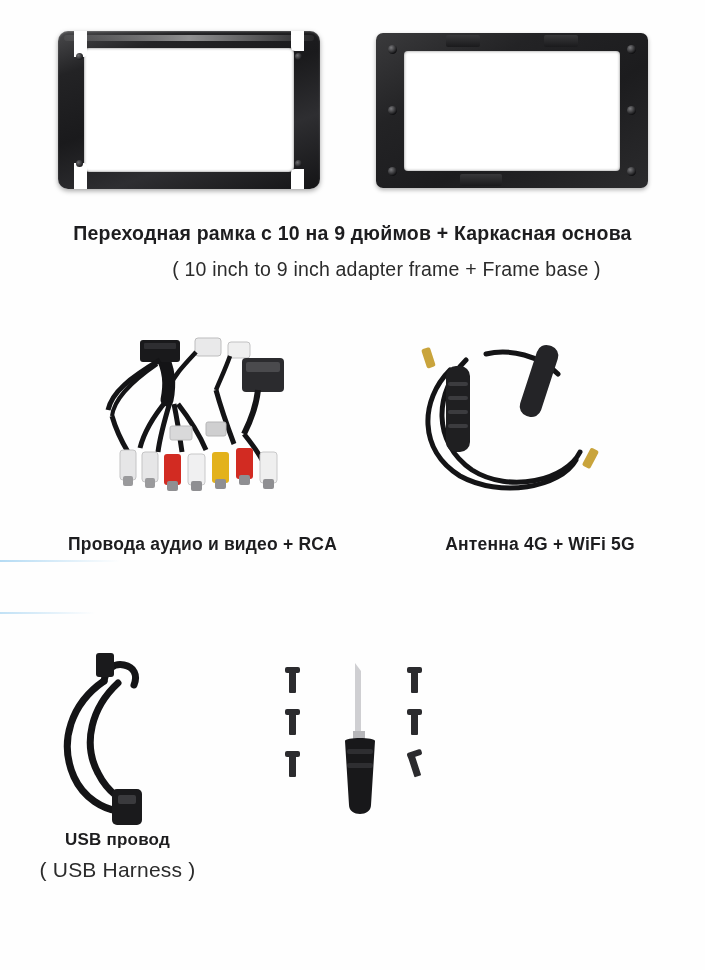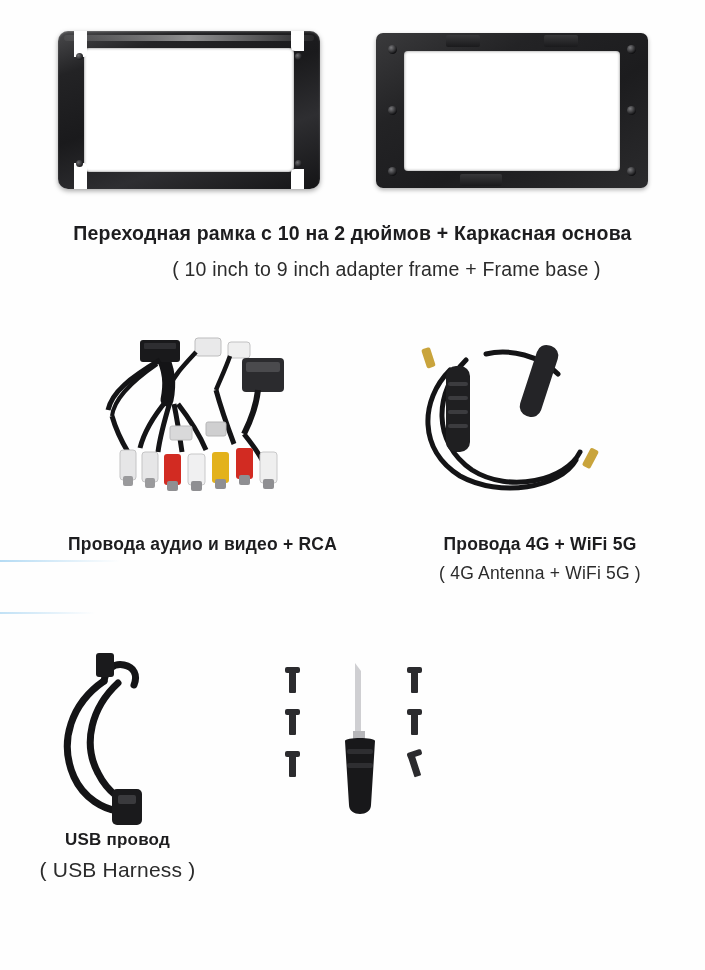--- a/index.html
+++ b/index.html
@@ -220,21 +220,21 @@
         <div class="bf-screw" style="left:12px; top:12px;"></div>
         <div class="bf-screw" style="right:12px; top:12px;"></div>
         <div class="bf-screw" style="left:12px; bottom:12px;"></div>
         <div class="bf-screw" style="right:12px; bottom:12px;"></div>
         <div class="bf-screw" style="left:12px; top:50%; margin-top:-4px;"></div>
         <div class="bf-screw" style="right:12px; top:50%; margin-top:-4px;"></div>
       </div>
 
     </div>
 
-    <div class="cap-ru sec1-cap-ru">Переходная рамка с 10 на 2 дюймов + Каркасная основа</div>
+    <div class="cap-ru sec1-cap-ru">Переходная рамка с 10 на 9 дюймов + Каркасная основа</div>
     <div class="cap-en sec1-cap-en">( 10 inch to 9 inch adapter frame + Frame base )</div>
   </div>
 
   <div class="sec2">
 
     <div class="sec2-col-left">
       <div class="art-box">
         <svg width="365" height="180" viewBox="0 0 365 180">
 
           <path d="M140 22 C150 40 150 55 147 70" stroke="#141416" stroke-width="13" fill="none" stroke-linecap="round"></path>
@@ -311,22 +311,21 @@
           <rect x="58" y="66" width="20" height="4" rx="2" fill="#3c3c3f"></rect>
           <rect x="58" y="80" width="20" height="4" rx="2" fill="#3c3c3f"></rect>
           <rect x="58" y="94" width="20" height="4" rx="2" fill="#3c3c3f"></rect>
 
           <rect x="138" y="14" width="22" height="74" rx="10" fill="#242427" transform="rotate(18 149 51)"></rect>
 
           <rect x="34" y="18" width="9" height="20" rx="2" fill="#c9a43c" transform="rotate(-18 38 28)"></rect>
           <rect x="196" y="118" width="9" height="20" rx="2" fill="#c9a43c" transform="rotate(28 200 128)"></rect>
         </svg>
       </div>
-      <div class="cap-ru cap-gap">Провода 4G + WiFi 5G</div>
-      <div class="cap-en cap-gap2">( 4G Antenna + WiFi 5G )</div>
+      <div class="cap-ru cap-gap">Антенна 4G + WiFi 5G</div>
     </div>
 
   </div>
 
   <div class="sec3">
     <div class="sec3-cols">
 
       <div class="sec3-col">
         <div class="art-box">
           <svg width="235" height="185" viewBox="0 0 235 185">

